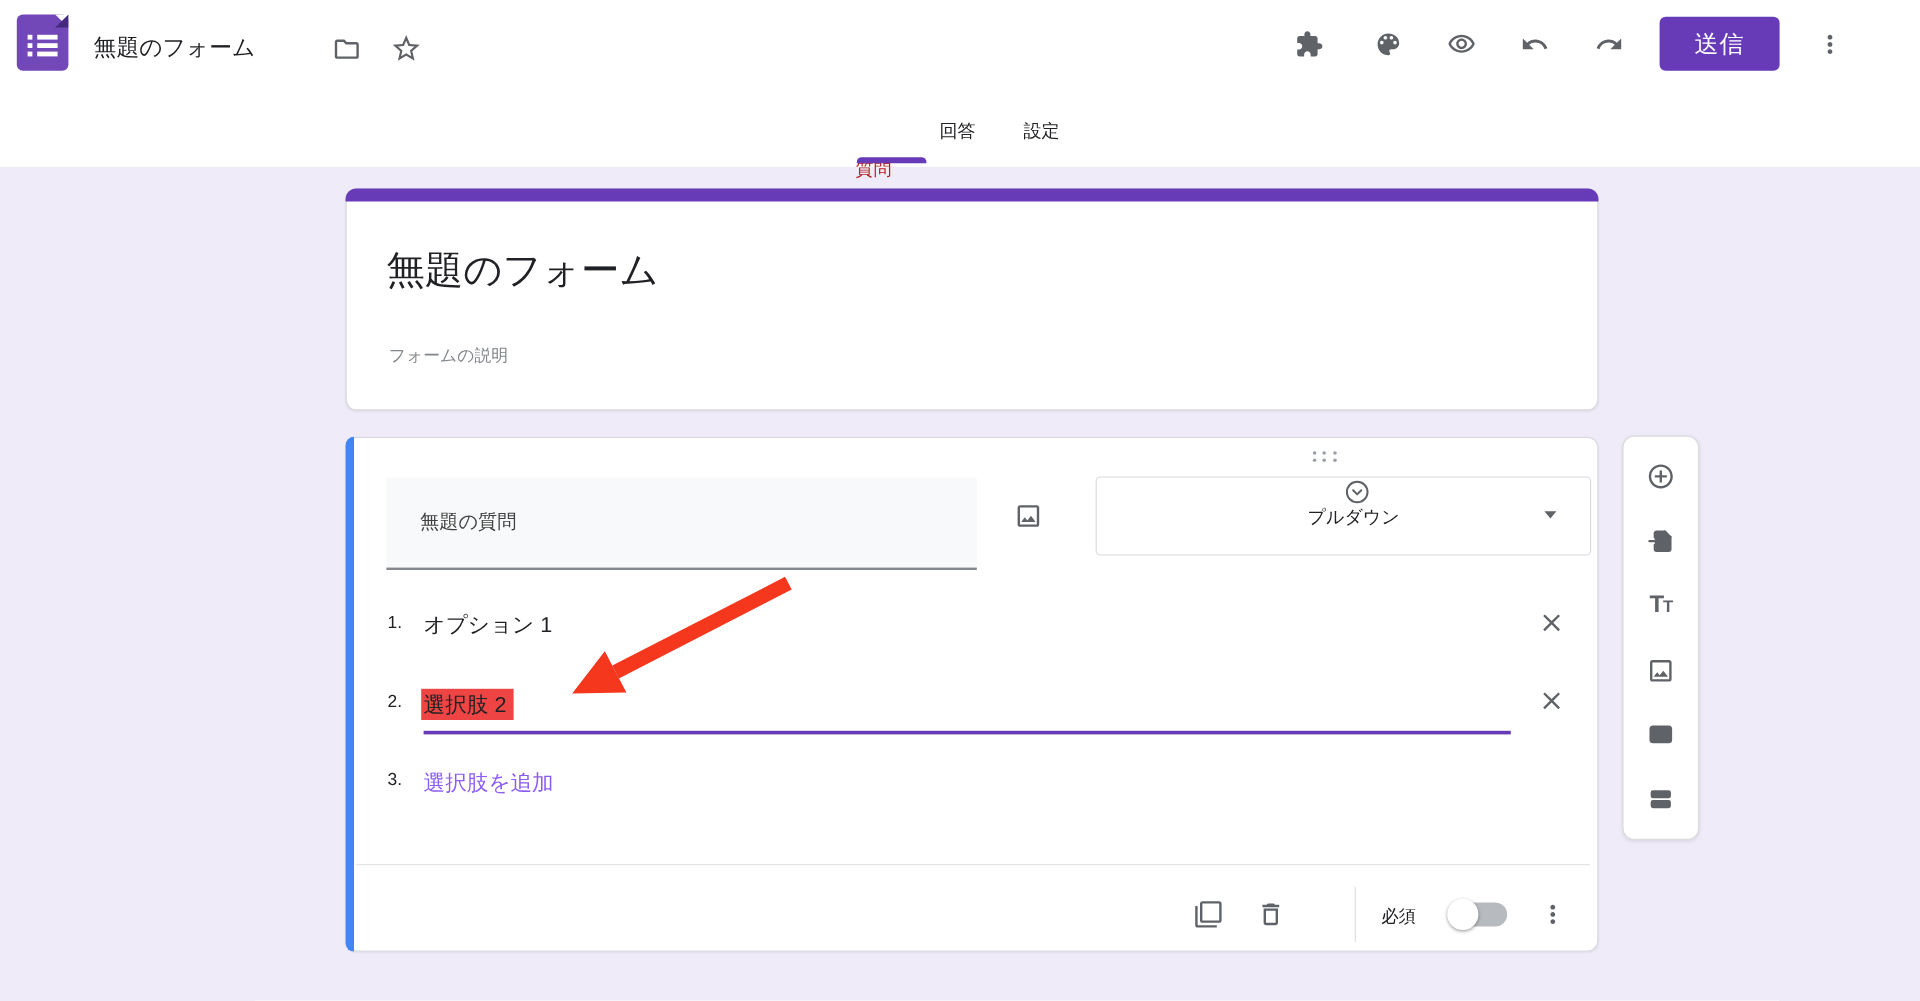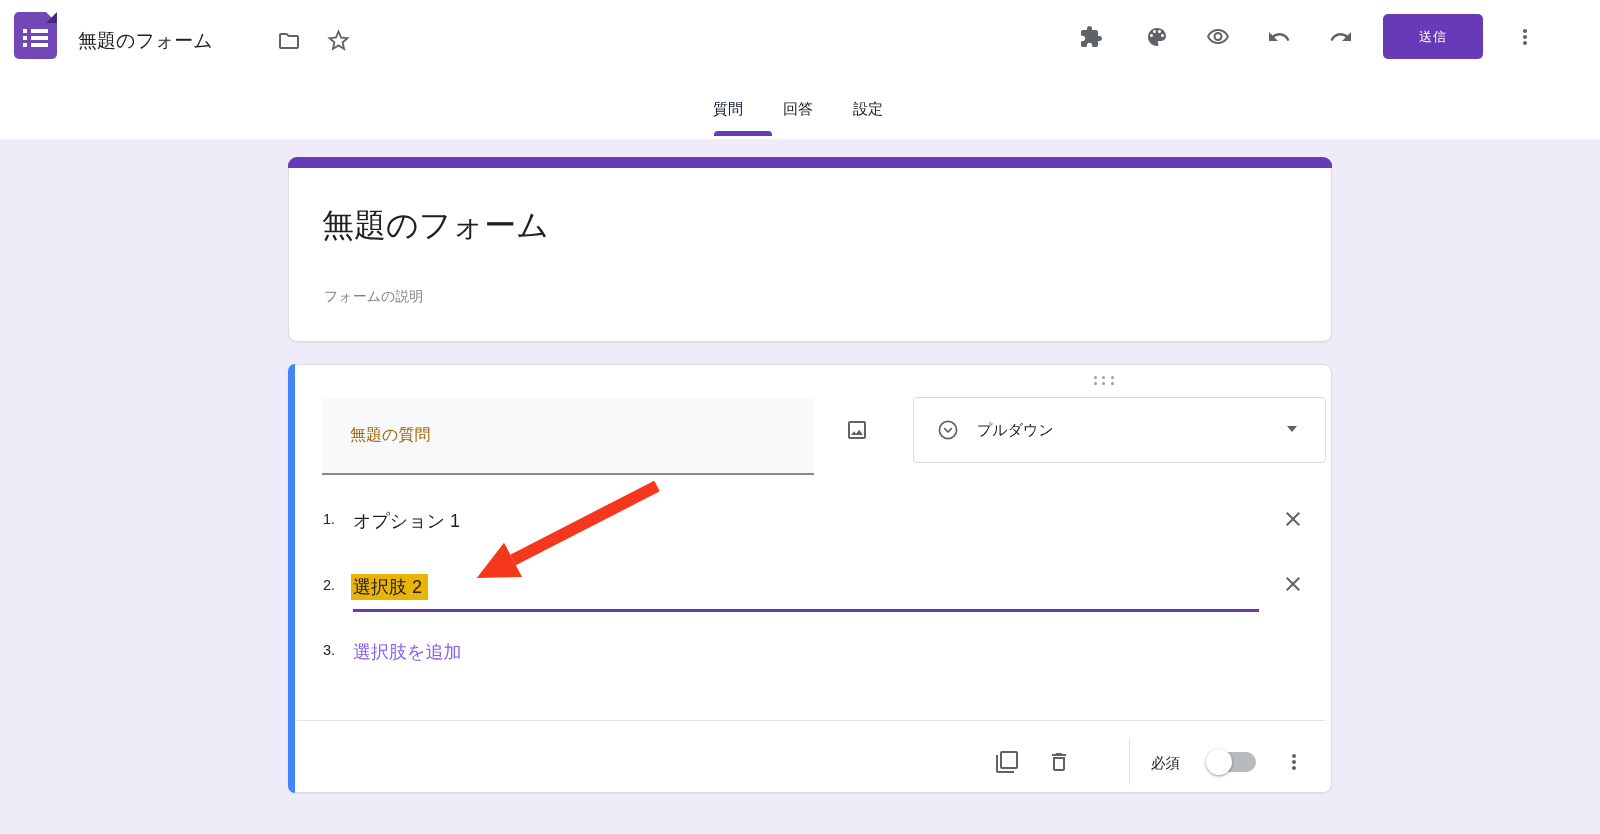--- a/index.html
+++ b/index.html
@@ -10,51 +10,51 @@
   .logo{position:absolute;left:14px;top:12px;width:43px;height:47px;background:#7248b9;border-radius:5px;}
   .logo::before{content:"";position:absolute;top:0;right:0;border-top:11px solid #fff;border-left:11px solid transparent;}
   .logo::after{content:"";position:absolute;top:0;right:0;border-bottom:11px solid #45297f;border-left:11px solid transparent;}
   .logo-line{position:absolute;left:9px;width:26px;height:4px;}
   .logo-line::before{content:"";position:absolute;left:0;top:0;width:4px;height:4px;background:#fff;}
   .logo-line::after{content:"";position:absolute;left:8px;top:0;width:17px;height:4px;background:#fff;}
   .doc-title{position:absolute;left:78px;top:28px;font-size:19px;line-height:26px;color:#202124;}
   .hicon{position:absolute;width:24px;height:24px;fill:#5f6368;cursor:pointer;}
   .save-status{position:absolute;left:388px;top:21px;width:186px;font-size:13.5px;line-height:20px;color:#5f6368;}
   .send-btn{position:absolute;left:1383px;top:14px;width:100px;height:45px;background:#673ab7;border-radius:5px;
-            color:#fff;font-size:13px;display:flex;align-items:center;justify-content:center;cursor:pointer;letter-spacing:1px;}
+            color:#fff;font-size:20px;display:flex;align-items:center;justify-content:center;cursor:pointer;letter-spacing:1px;}
   
   .tab{position:absolute;top:100px;font-size:15px;cursor:pointer;}
-  .tab.active{color:#0f172a;}
+  .tab.active{color:#b91c1c;margin-top:32px;}
   .tab-underline{position:absolute;left:714px;top:131px;width:58px;height:5px;background:#673ab7;border-radius:4px 4px 0 0;}
   
   .card{position:absolute;left:288px;width:1044px;background:#fff;border:1px solid #dadce0;border-radius:9px;
         box-shadow:0 1px 2px rgba(0,0,0,0.06);box-sizing:border-box;}
   .title-card{top:157px;height:185px;}
   .title-strip{position:absolute;left:-1px;top:-1px;width:1044px;height:11px;background:#673ab7;border-radius:9px 9px 0 0;}
   .form-title{position:absolute;left:33px;top:46px;font-size:32px;color:#202124;}
   .form-desc{position:absolute;left:35px;top:130px;font-size:14px;color:#80868b;}
   .question-card{top:364px;height:429px;}
   .blue-bar{position:absolute;left:-1px;top:-1px;width:7px;height:429px;background:#4285f4;border-radius:9px 0 0 9px;}
   .drag-handle{position:absolute;left:802px;top:9px;width:26px;height:13px;display:grid;
                grid-template-columns:repeat(3,1fr);grid-template-rows:repeat(2,1fr);cursor:grab;}
   .drag-handle i{width:3px;height:3px;border-radius:50%;background:#9aa0a6;margin:auto;}
   .q-input{position:absolute;left:33px;top:33px;width:492px;height:77px;background:#f8f9fa;
            border-bottom:2px solid #85888c;box-sizing:border-box;display:flex;align-items:center;
-           padding-left:28px;font-size:16px;color:#a16207;cursor:text;}
+           padding-left:28px;font-size:16px;color:#404040;cursor:text;}
   .img-btn{position:absolute;left:556px;top:53px;width:24px;height:24px;fill:#5f6368;cursor:pointer;}
   .type-select{position:absolute;left:624px;top:32px;width:413px;height:66px;border:1px solid #dadce0;border-radius:4px;
-               box-sizing:border-box;display:flex;align-items:center;cursor:pointer;background:#fff;}
+               box-sizing:border-box;display:flex;align-items:center;cursor:pointer;background:#fff;flex-direction:column;}
   .type-icon{width:24px;height:24px;margin-left:22px;}
   .type-label{margin-left:17px;font-size:15px;color:#202124;}
   .type-caret{position:absolute;right:28px;top:28px;width:0;height:0;
               border-left:5.5px solid transparent;border-right:5.5px solid transparent;border-top:6.5px solid #5f6368;}
   .opt-num{position:absolute;left:34px;font-size:14.5px;color:#202124;}
   .opt-label{position:absolute;left:64px;font-size:18px;color:#202124;cursor:text;}
   .opt-label.placeholder{color:#8b5cf6;}
-  .opt-label .sel{background:#eab308;padding:3px 6px 3px 2px;margin-left:-2px;}
+  .opt-label .sel{background:#ef4444;padding:3px 6px 3px 2px;margin-left:-2px;}
   .opt-x{position:absolute;left:992px;width:24px;height:24px;fill:#5f6368;cursor:pointer;}
   .opt-underline{position:absolute;left:64px;top:244px;width:906px;height:3px;background:#673ab7;}
   .foot-divider{position:absolute;left:8px;top:355px;width:1028px;height:1px;background:#e3e3e3;}
   .foot-icon{position:absolute;top:385px;width:24px;height:24px;fill:#5f6368;cursor:pointer;}
   .vsep{position:absolute;left:840px;top:374px;width:1px;height:46px;background:#e0e0e0;}
   .req-label{position:absolute;left:862px;top:389px;font-size:14.5px;color:#202124;}
   .toggle{position:absolute;left:919px;top:387px;width:48px;height:20px;background:#b7bbbf;border-radius:10px;cursor:pointer;}
   .toggle .thumb{position:absolute;left:-2px;top:-3px;width:26px;height:26px;border-radius:50%;background:#fff;
                  box-shadow:0 1px 3px rgba(0,0,0,0.4);}
   
@@ -174,20 +174,43 @@
     <div class="vsep"></div>
     <span class="req-label">必須</span>
     <div class="toggle">
         <div class="thumb"></div>
       </div>
     <svg class="foot-icon" style="left:993px" viewBox="0 0 24 24">
       <path d="M12 8c1.1 0 2-.9 2-2s-.9-2-2-2-2 .9-2 2 .9 2 2 2zm0 2c-1.1 0-2 .9-2 2s.9 2 2 2 2-.9 2-2-.9-2-2-2zm0 6c-1.1 0-2 .9-2 2s.9 2 2 2 2-.9 2-2-.9-2-2-2z"></path>
       </svg>
   </div>
 
+  <div class="side-toolbar">
+    <svg class="tool" viewBox="0 0 24 24">
+      <path d="M13 7h-2v4H7v2h4v4h2v-4h4v-2h-4V7zm-1-5C6.48 2 2 6.48 2 12s4.48 10 10 10 10-4.48 10-10S17.52 2 12 2zm0 18c-4.41 0-8-3.59-8-8s3.59-8 8-8 8 3.59 8 8-3.59 8-8 8z"></path>
+      </svg>
+    <svg class="tool" viewBox="0 0 24 24" fill="none" stroke="#5f6368" stroke-width="1.9" stroke-linecap="round" stroke-linejoin="round">
+      <path d="M7 15v3.5A1.5 1.5 0 0 0 8.5 20h10a1.5 1.5 0 0 0 1.5-1.5V8.5L15.5 4h-7A1.5 1.5 0 0 0 7 5.5V9"></path>
+      <path d="M15.5 4v4.5H20"></path>
+      <path d="M2.5 12h9"></path>
+      <path d="M9 9.5 12 12l-3 2.5"></path>
+      </svg>
+    <div class="tt">T<small>T</small></div>
+    <svg class="tool" viewBox="0 0 24 24">
+      <path d="M19 5v14H5V5h14m0-2H5c-1.1 0-2 .9-2 2v14c0 1.1.9 2 2 2h14c1.1 0 2-.9 2-2V5c0-1.1-.9-2-2-2zm-4.86 8.86l-3 3.87L9 13.14 6 17h12l-3.86-5.14z"></path>
+      </svg>
+    <svg class="tool" viewBox="0 0 24 24" fill="none" stroke="#5f6368" stroke-width="1.9">
+      <rect x="3.5" y="5.5" width="17" height="13" rx="2"></rect>
+      <path d="M10.5 9.5v5l4.5-2.5z" fill="#5f6368" stroke="none"></path>
+      </svg>
+    <svg class="tool" viewBox="0 0 24 24" fill="none" stroke="#5f6368" stroke-width="1.9">
+      <rect x="4.5" y="5.5" width="15" height="4.8" rx="1"></rect>
+      <rect x="4.5" y="13.7" width="15" height="4.8" rx="1"></rect>
+      </svg>
+  </div>
 
   <svg class="arrow-overlay" width="1600" height="834">
     <line x1="657" y1="486" x2="513" y2="560" stroke="#f5371d" stroke-width="12"></line>
     <polygon points="477,578 504,543 522,577" fill="#f5371d"></polygon>
     <polygon points="477,578 504,543 521.2,576.7 513,560" fill="#f5371d"></polygon>
   </svg>
 
 </div>
 
 </body></html>

